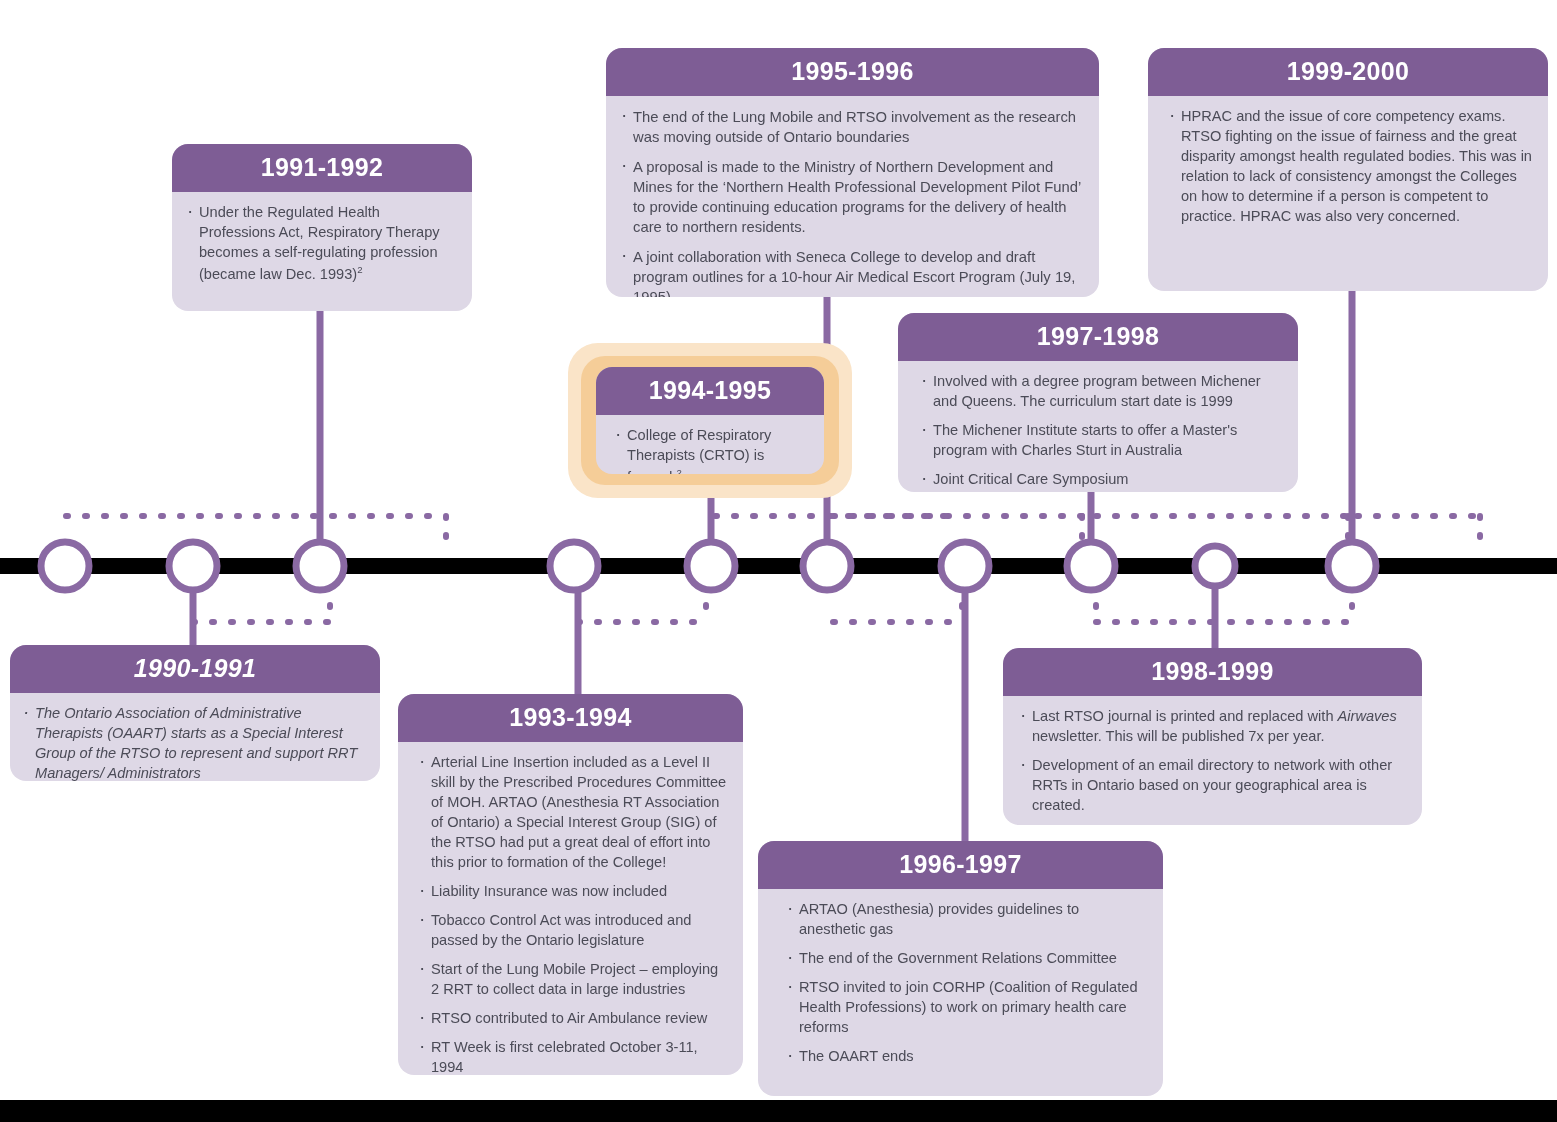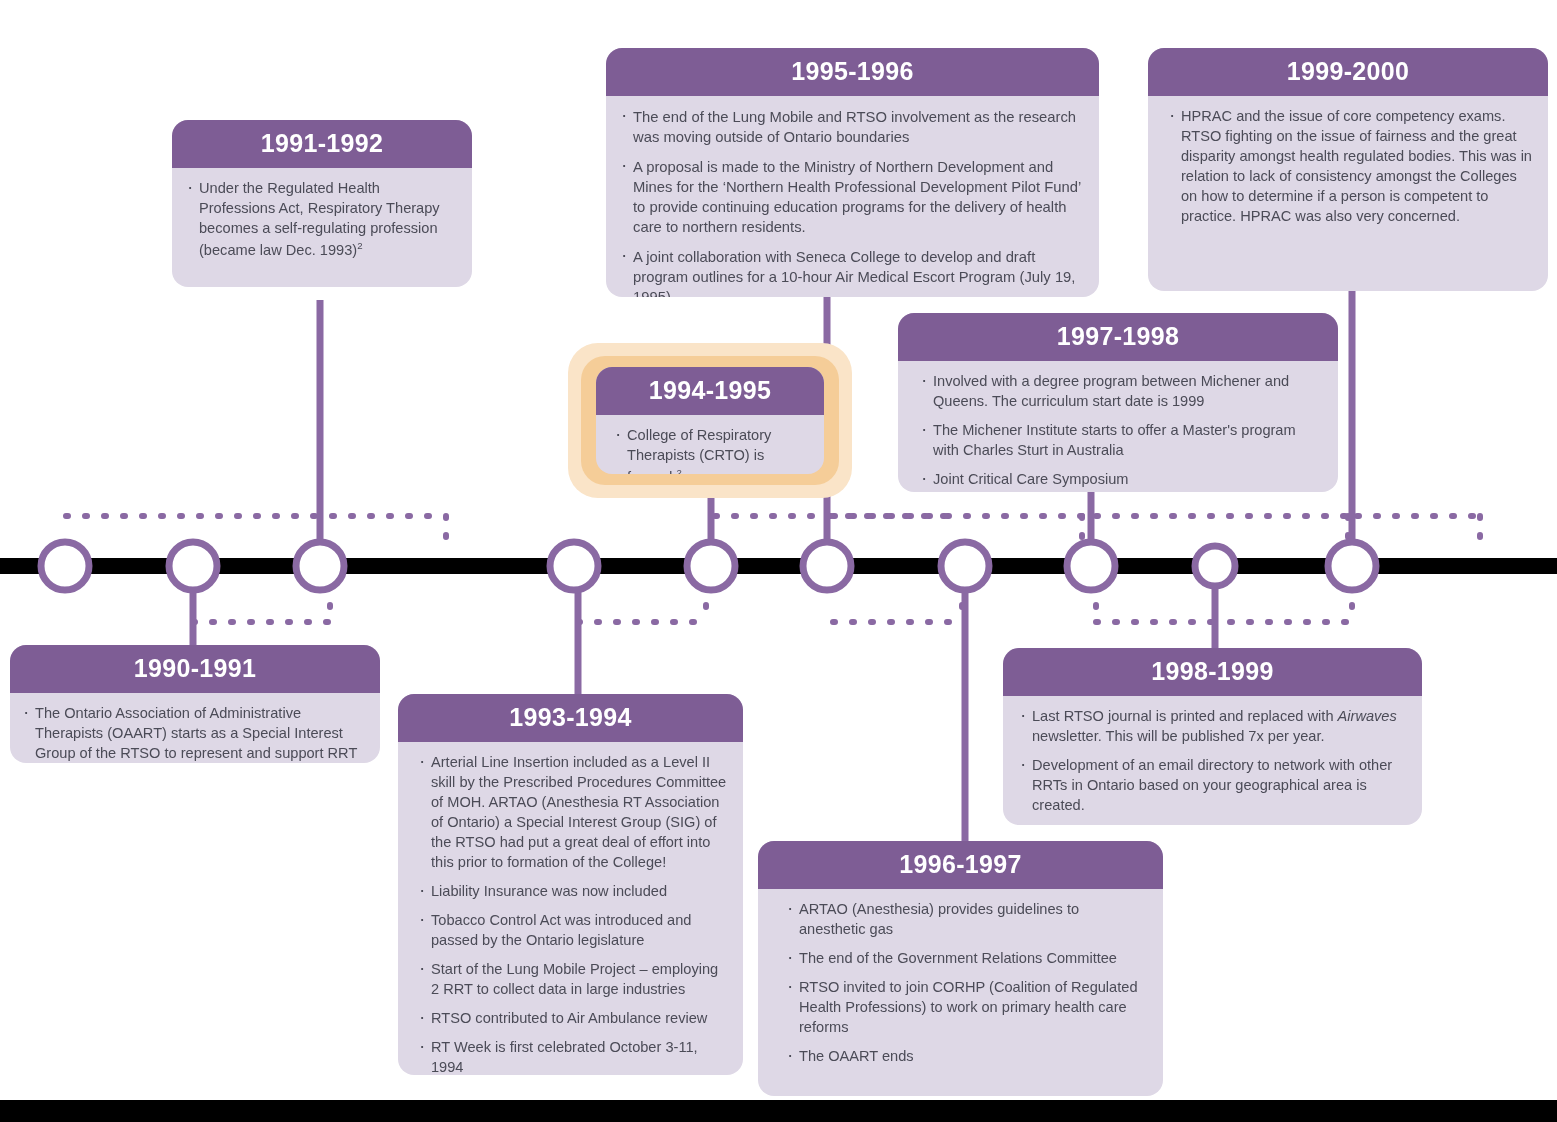--- a/index.html
+++ b/index.html
@@ -138,21 +138,21 @@
       <circle cx="965" cy="566" r="24" fill="#ffffff" stroke="#8a69a3" stroke-width="7"></circle>
       <circle cx="1091" cy="566" r="24" fill="#ffffff" stroke="#8a69a3" stroke-width="7"></circle>
       <circle cx="1215" cy="566" r="20" fill="#ffffff" stroke="#8a69a3" stroke-width="7"></circle>
       <circle cx="1352" cy="566" r="24" fill="#ffffff" stroke="#8a69a3" stroke-width="7"></circle>
     </g>
   </svg>
 
   <div class="hl-outer" style="left:568px;top:343px;width:284px;height:155px;"></div>
   <div class="hl-inner" style="left:581px;top:356px;width:258px;height:129px;"></div>
 
-  <div class="card" style="left:172px;top:120px;width:300px;height:167px;">
+  <div class="card" style="left:172px;top:144px;width:300px;height:167px;">
     <div class="card-head">1991-1992</div>
     <div class="card-body">
       <ul>
         <li><span>Under the Regulated Health Professions Act, Respiratory Therapy becomes a self-regulating profession (became law Dec. 1993)</span><sup>2</sup></li>
       </ul>
     </div>
   </div>
 
   <div class="card" style="left:578px;top:48px;width:493px;height:249px;margin-left:28px;">
     <div class="card-head">1995-1996</div>
@@ -167,41 +167,41 @@
 
   <div class="card" style="left:1148px;top:48px;width:400px;height:243px;">
     <div class="card-head">1999-2000</div>
     <div class="card-body" style="font-size:14.6px;padding-left:20px;">
       <ul>
         <li>HPRAC and the issue of core competency exams. RTSO fighting on the issue of fairness and the great disparity amongst health regulated bodies. This was in relation to lack of consistency amongst the Colleges on how to determine if a person is competent to practice.  HPRAC was also very concerned.</li>
       </ul>
     </div>
   </div>
 
-  <div class="card" style="left:898px;top:313px;width:440px;height:179px;">
+  <div class="card" style="left:898px;top:313px;width:400px;height:179px;">
     <div class="card-head">1997-1998</div>
     <div class="card-body" style="padding-left:22px;">
       <ul>
         <li>Involved with a degree program between Michener and Queens.  The curriculum start date is 1999</li>
         <li>The Michener Institute starts to offer a Master's program with Charles Sturt in Australia</li>
         <li>Joint Critical Care Symposium</li>
       </ul>
     </div>
   </div>
 
   <div class="card" style="left:596px;top:367px;width:228px;height:107px;">
     <div class="card-head">1994-1995</div>
     <div class="card-body" style="padding-left:18px;">
       <ul>
         <li><span>College of Respiratory Therapists (CRTO) is formed.</span><sup>2</sup></li>
       </ul>
     </div>
   </div>
 
-  <div class="card" style="left:10px;top:645px;width:370px;height:118px;">
+  <div class="card" style="left:10px;top:645px;width:370px;height:136px;font-style:italic;">
     <div class="card-head">1990-1991</div>
     <div class="card-body" style="padding-left:12px;">
       <ul>
         <li>The Ontario Association of Administrative Therapists (OAART) starts as a Special Interest Group of the RTSO to represent and support RRT Managers/ Administrators</li>
       </ul>
     </div>
   </div>
 
   <div class="card" style="left:398px;top:694px;width:345px;height:381px;">
     <div class="card-head">1993-1994</div>

